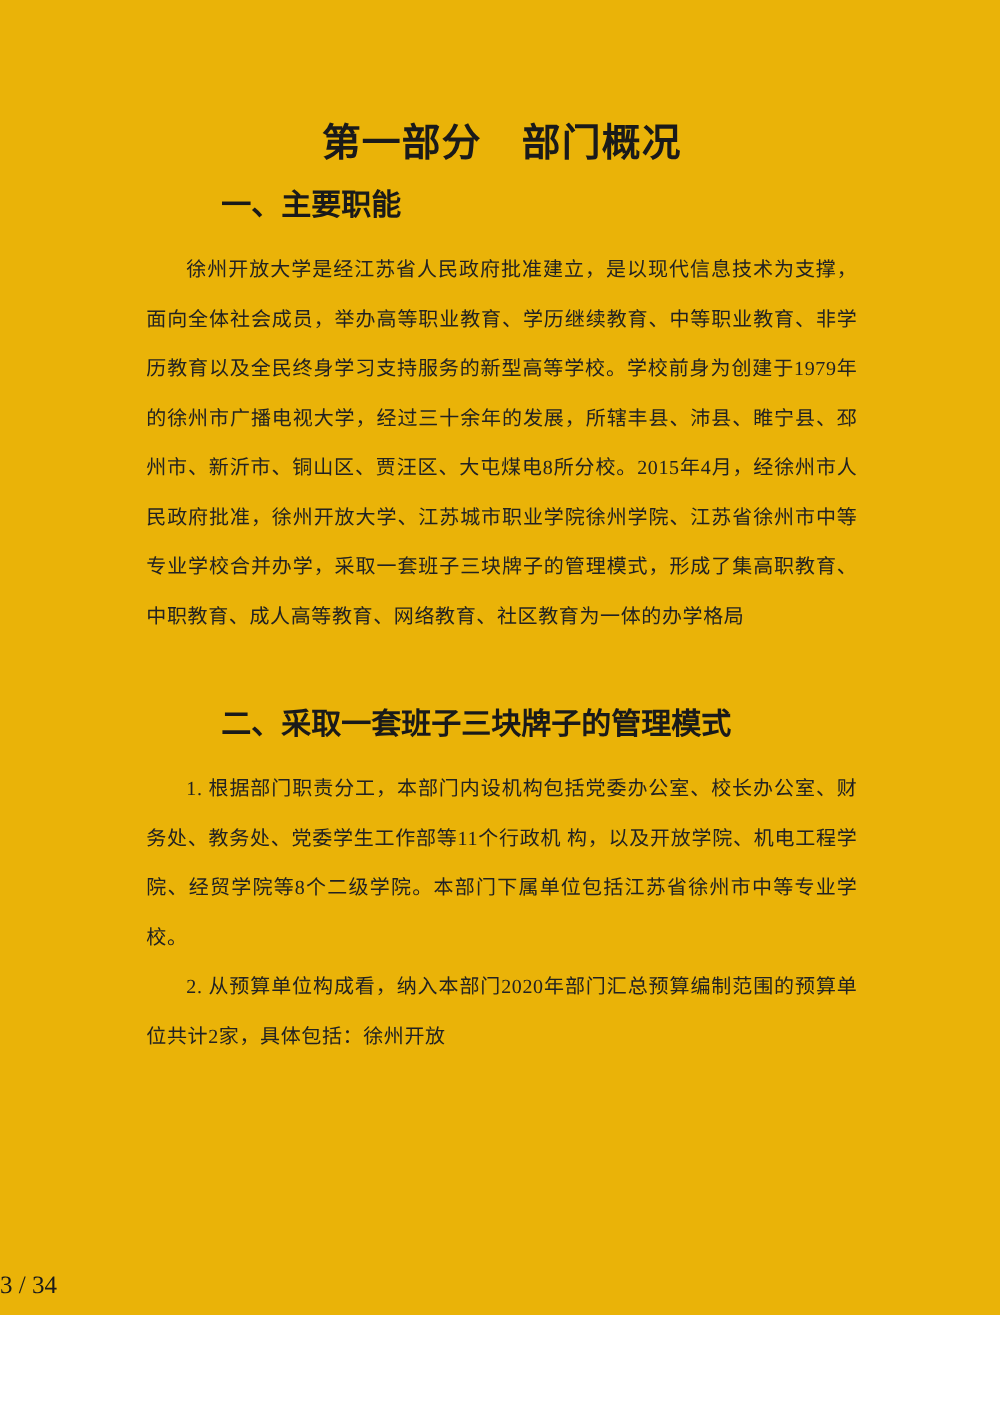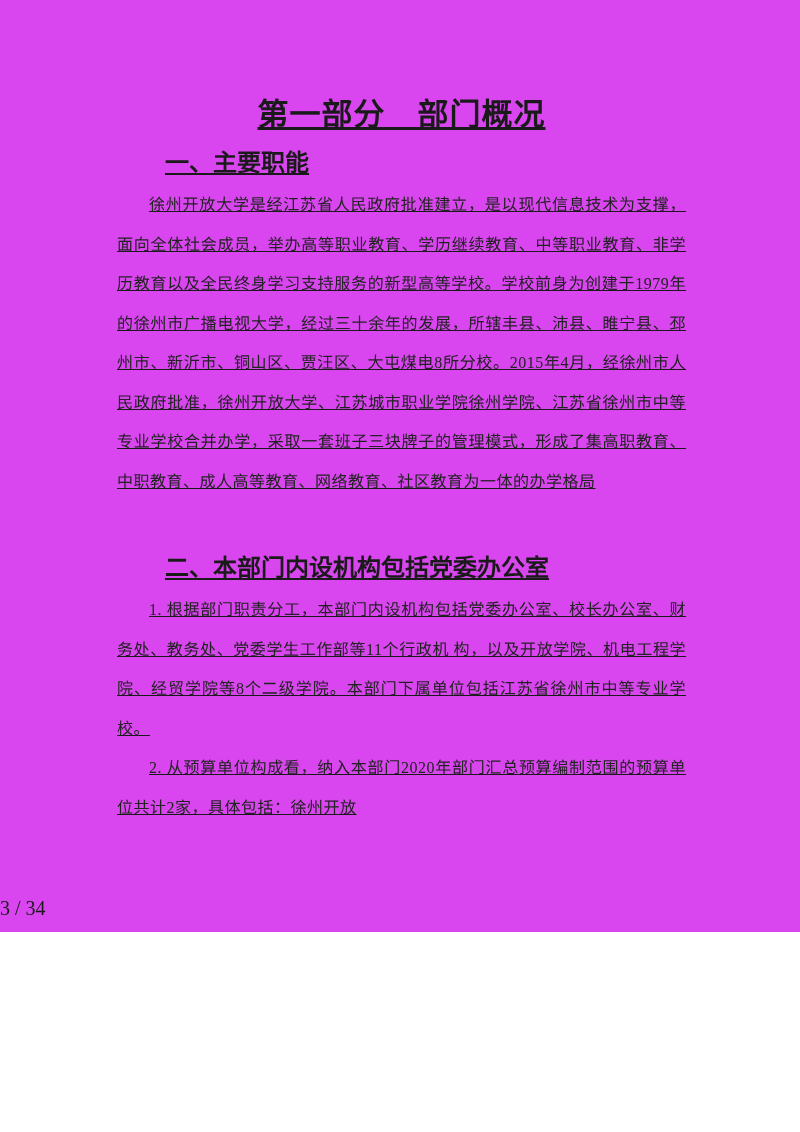--- a/index.html
+++ b/index.html
@@ -3,41 +3,40 @@
 <meta charset="utf-8">
 <style>
   html, body {
     margin: 0;
     padding: 0;
     background: #ffffff;
   }
   .page {
     position: relative;
     width: 800px;
-    height: 932px;
+    height: 1052px;
     margin: 0 auto;
-    background: #d946ef;
+    background: #eab308;
     box-sizing: border-box;
     padding: 96px 114px 0 117px;
     color: #1a1a1a;
     overflow: hidden;
-    text-decoration: underline;
   }
   .doc-title {
     margin: 0 0 10px 0;
     font-family: "Liberation Sans", "DejaVu Sans", sans-serif;
     font-weight: bold;
     font-size: 31px;
     line-height: 37px;
     text-align: center;
     letter-spacing: 1px;
     color: #1a1a1a;
   }
   .section-heading {
-    margin: 0;
+    margin: 12px;
     padding-left: 48px;
     font-family: "Liberation Sans", "DejaVu Sans", sans-serif;
     font-weight: bold;
     font-size: 24px;
     line-height: 40px;
     color: #1a1a1a;
   }
   .section-heading.second {
     margin-top: 47px;
   }
@@ -69,21 +68,21 @@
 <body>
 
 <div class="page">
 
   <h1 class="doc-title">第一部分　部门概况</h1>
 
   <h2 class="section-heading">一、主要职能</h2>
 
   <p class="body-para first">徐州开放大学是经江苏省人民政府批准建立，是以现代信息技术为支撑，面向全体社会成员，举办高等职业教育、学历继续教育、中等职业教育、非学历教育以及全民终身学习支持服务的新型高等学校。学校前身为创建于1979年的徐州市广播电视大学，经过三十余年的发展，所辖丰县、沛县、睢宁县、邳州市、新沂市、铜山区、贾汪区、大屯煤电8所分校。2015年4月，经徐州市人民政府批准，徐州开放大学、江苏城市职业学院徐州学院、江苏省徐州市中等专业学校合并办学，采取一套班子三块牌子的管理模式，形成了集高职教育、中职教育、成人高等教育、网络教育、社区教育为一体的办学格局</p>
 
-  <h2 class="section-heading second">二、本部门内设机构包括党委办公室</h2>
+  <h2 class="section-heading second">二、采取一套班子三块牌子的管理模式</h2>
 
   <p class="body-para first">1. 根据部门职责分工，本部门内设机构包括党委办公室、校长办公室、财务处、教务处、党委学生工作部等11个行政机 构，以及开放学院、机电工程学院、经贸学院等8个二级学院。本部门下属单位包括江苏省徐州市中等专业学校。</p>
 
   <p class="body-para">2. 从预算单位构成看，纳入本部门2020年部门汇总预算编制范围的预算单位共计2家，具体包括：徐州开放</p>
 
   <div class="page-footer">3 / 34</div>
 
 </div>
 
 </body></html>

